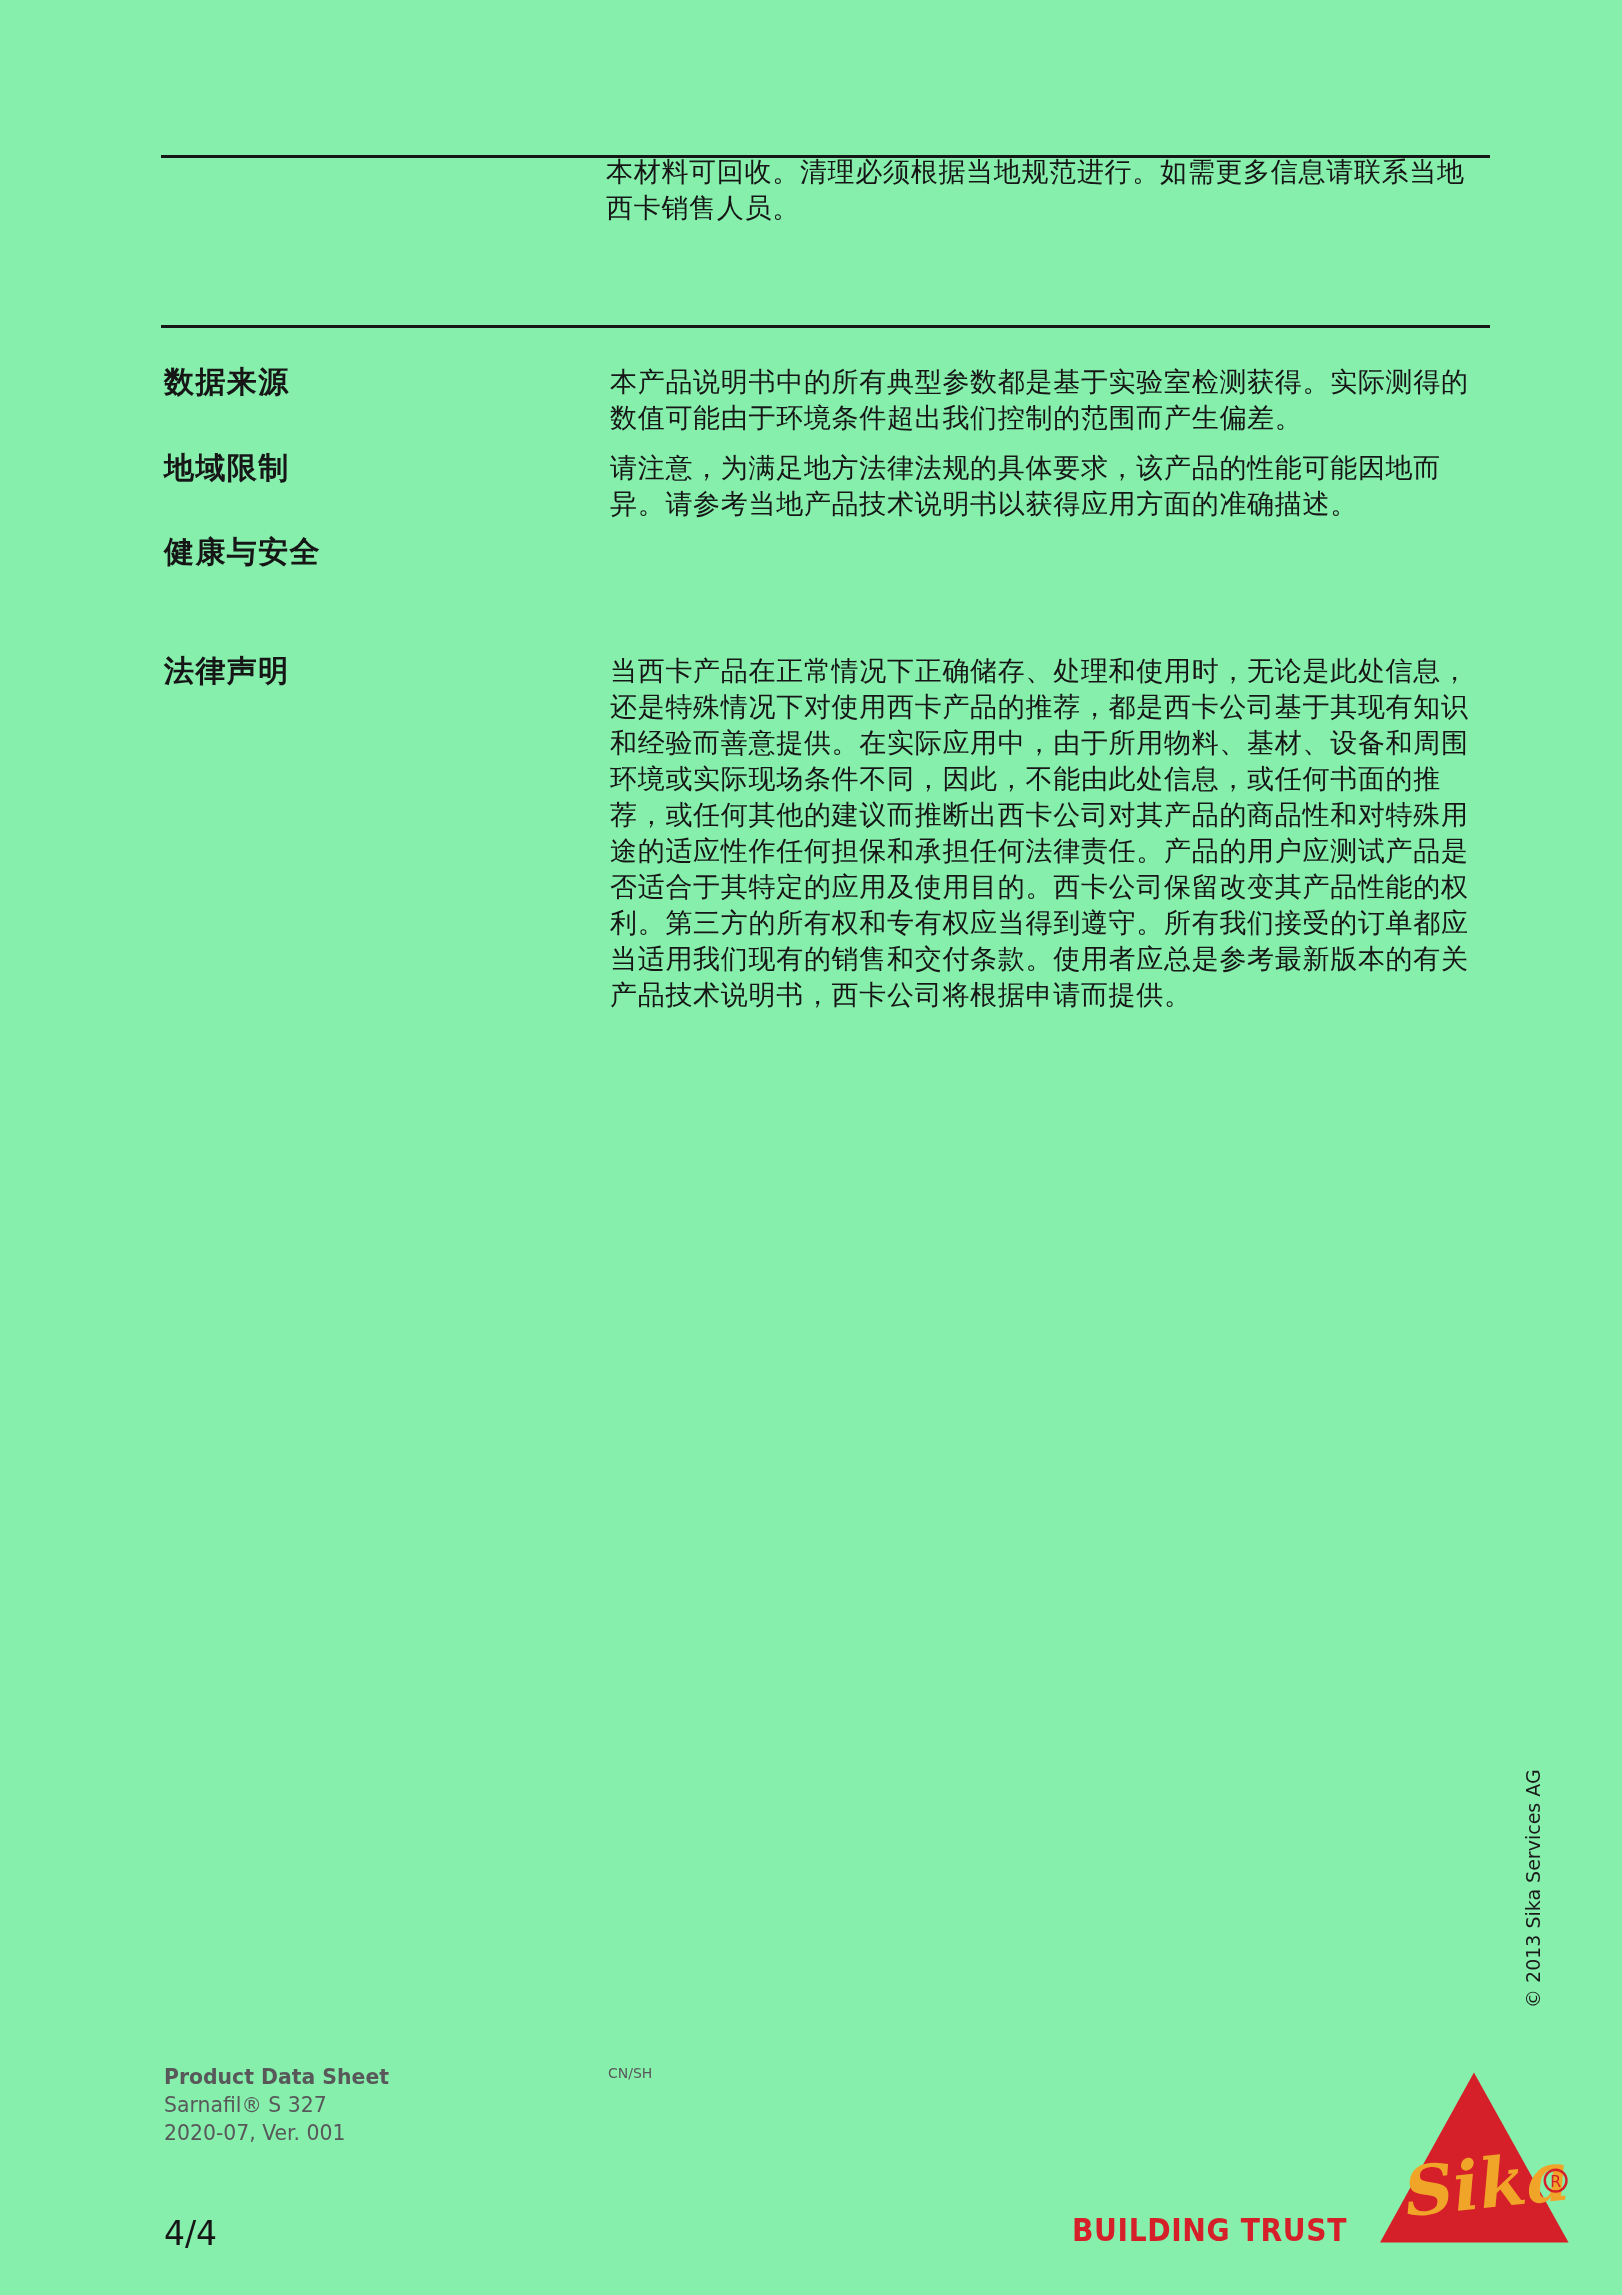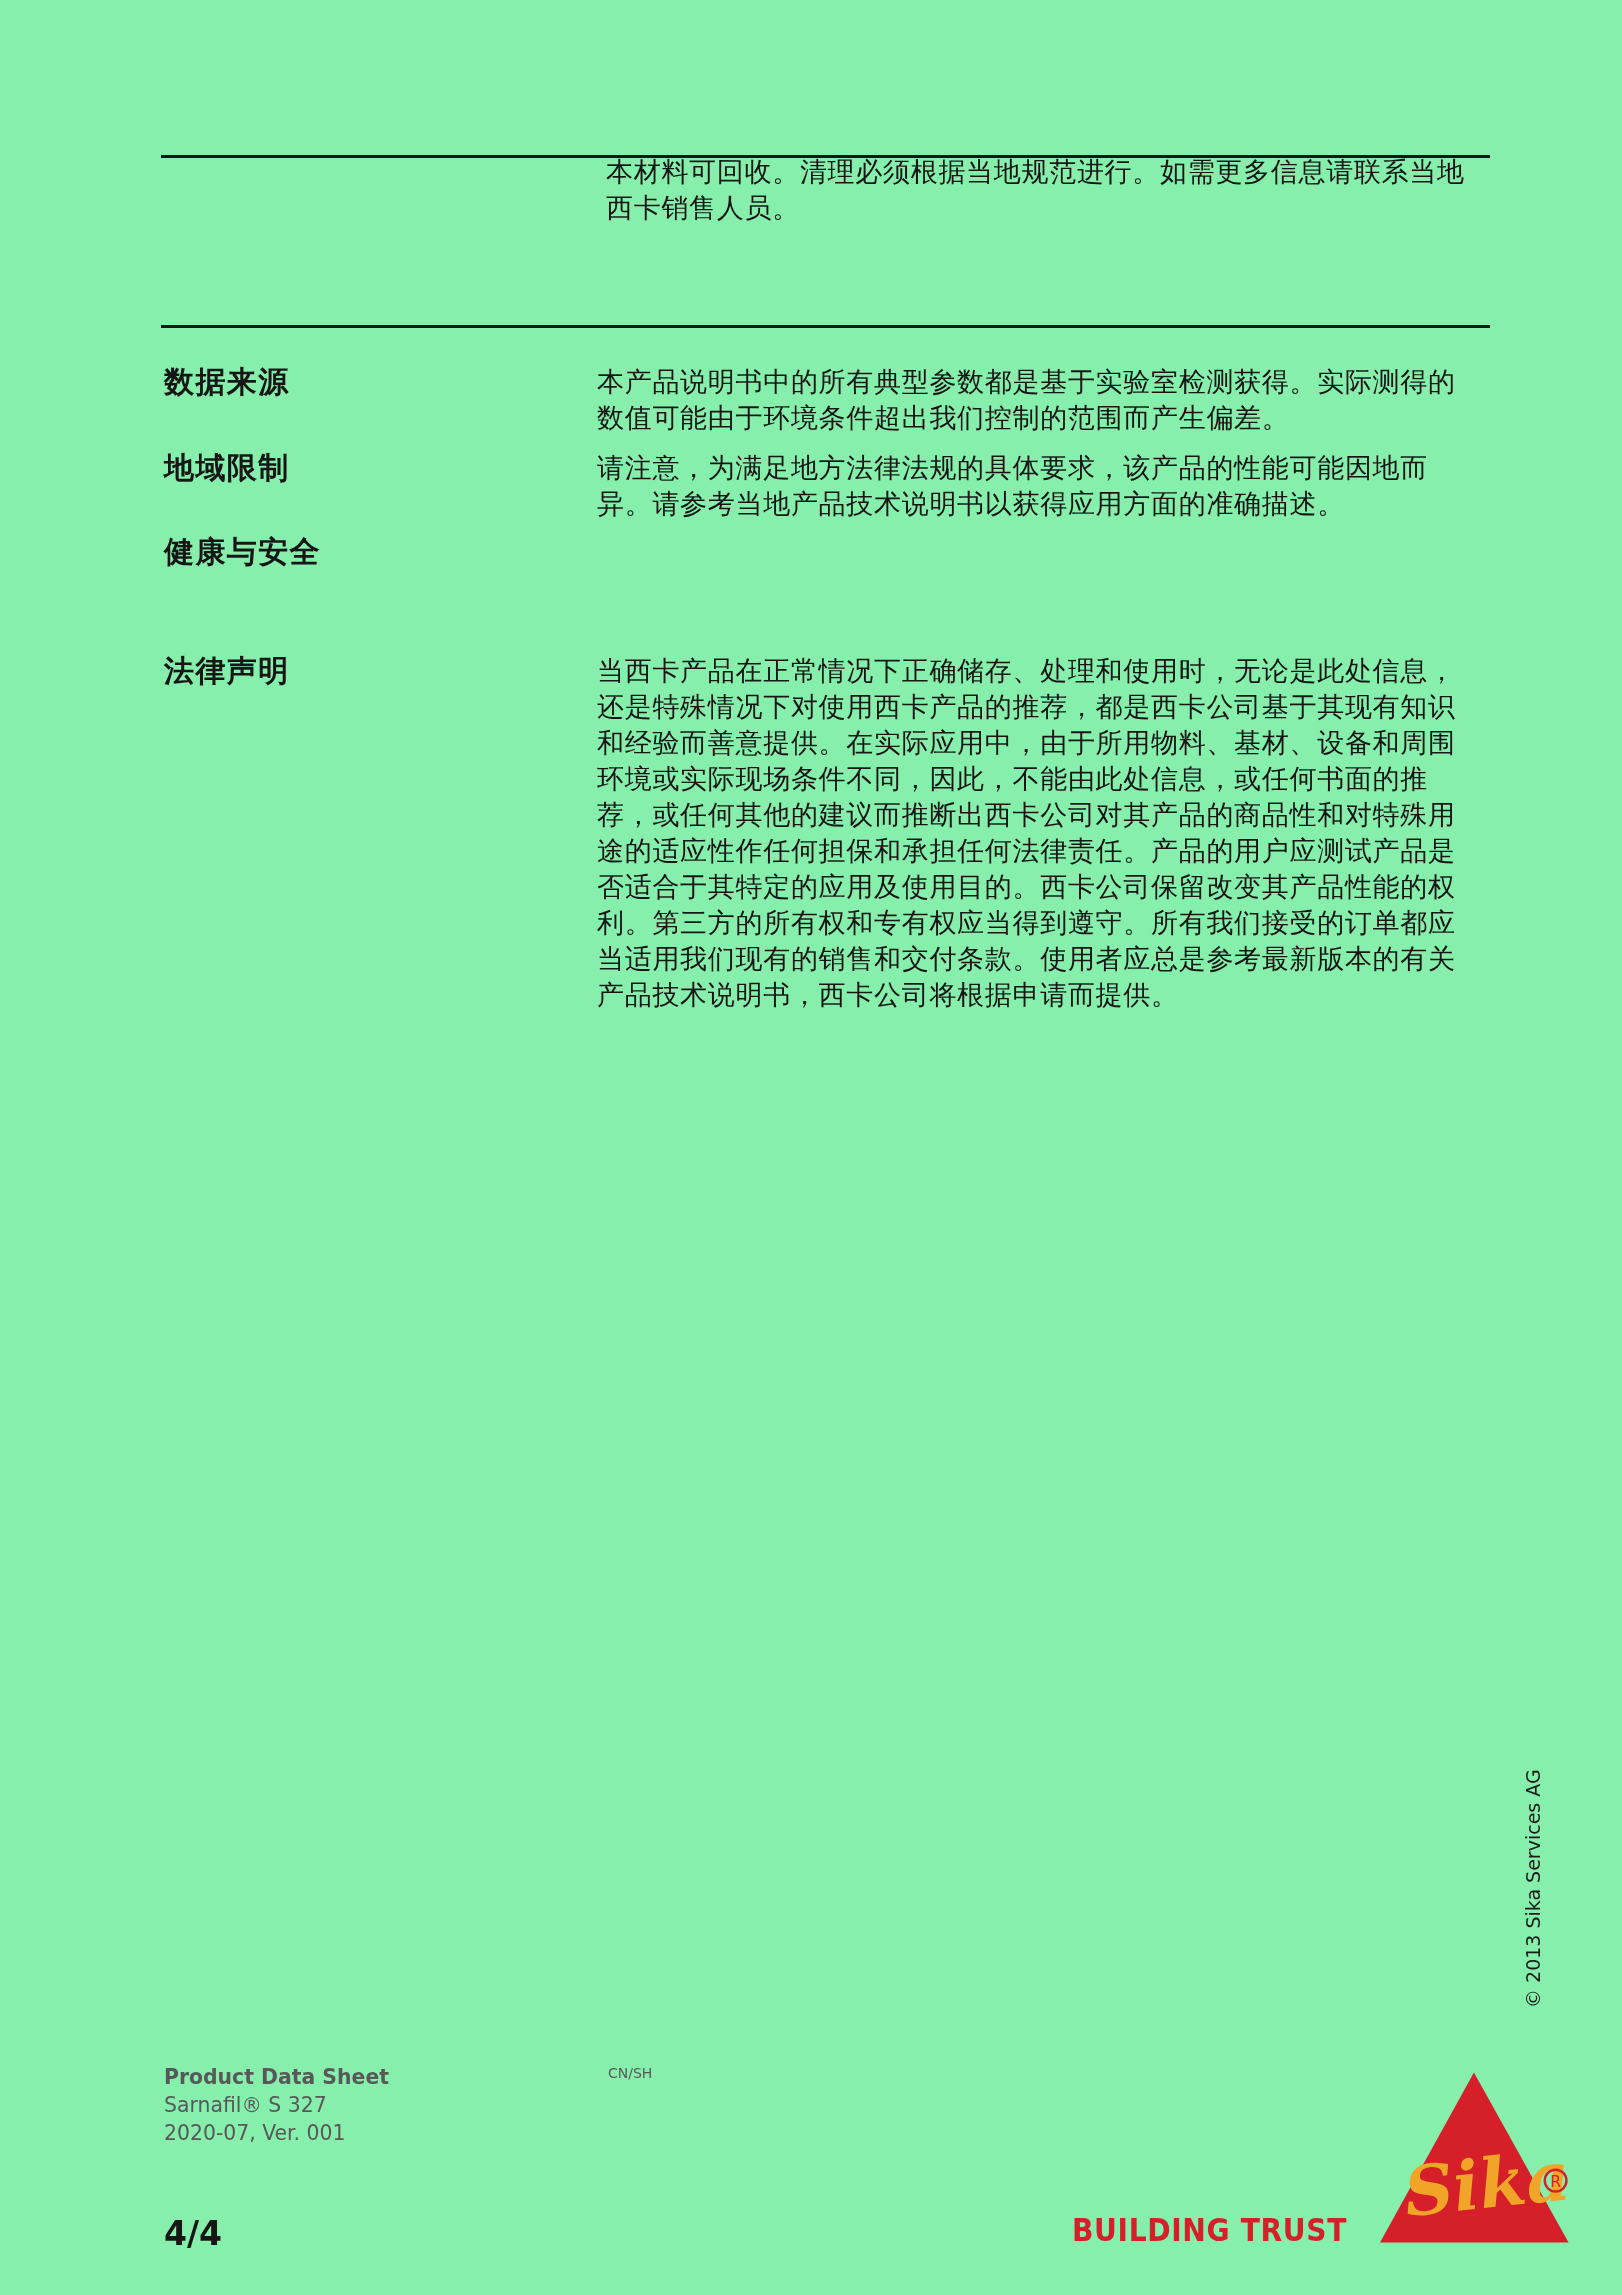--- a/index.html
+++ b/index.html
@@ -43,21 +43,21 @@
     left: 164px;
     width: 422px;
     font-size: 30px;
     font-weight: bold;
     line-height: 36px;
     letter-spacing: 1.4px;
     color: #161616;
   }
   .section-body {
     position: absolute;
-    left: 597px;
+    left: 610px;
     width: 872px;
   }
   .label-1, .body-1 { top: 364px; }
   .label-2, .body-2 { top: 450px; }
   .label-3, .body-3 { top: 534px; }
   .label-4, .body-4 { top: 653px; }
 
   .copyright-vertical {
     position: absolute;
     left: 1545px;
@@ -87,21 +87,21 @@
     top: 2065px;
     font-size: 14px;
     color: #58585a;
   }
 
   .page-number {
     position: absolute;
     left: 164px;
     top: 2214px;
     font-size: 33px;
-    font-weight: bold;
+    font-weight: normal;
     color: #161616;
   }
 
   .tagline {
     position: absolute;
     left: 1072px;
     top: 2211px;
     font-size: 32px;
     font-weight: bold;
     color: #d5202a;

